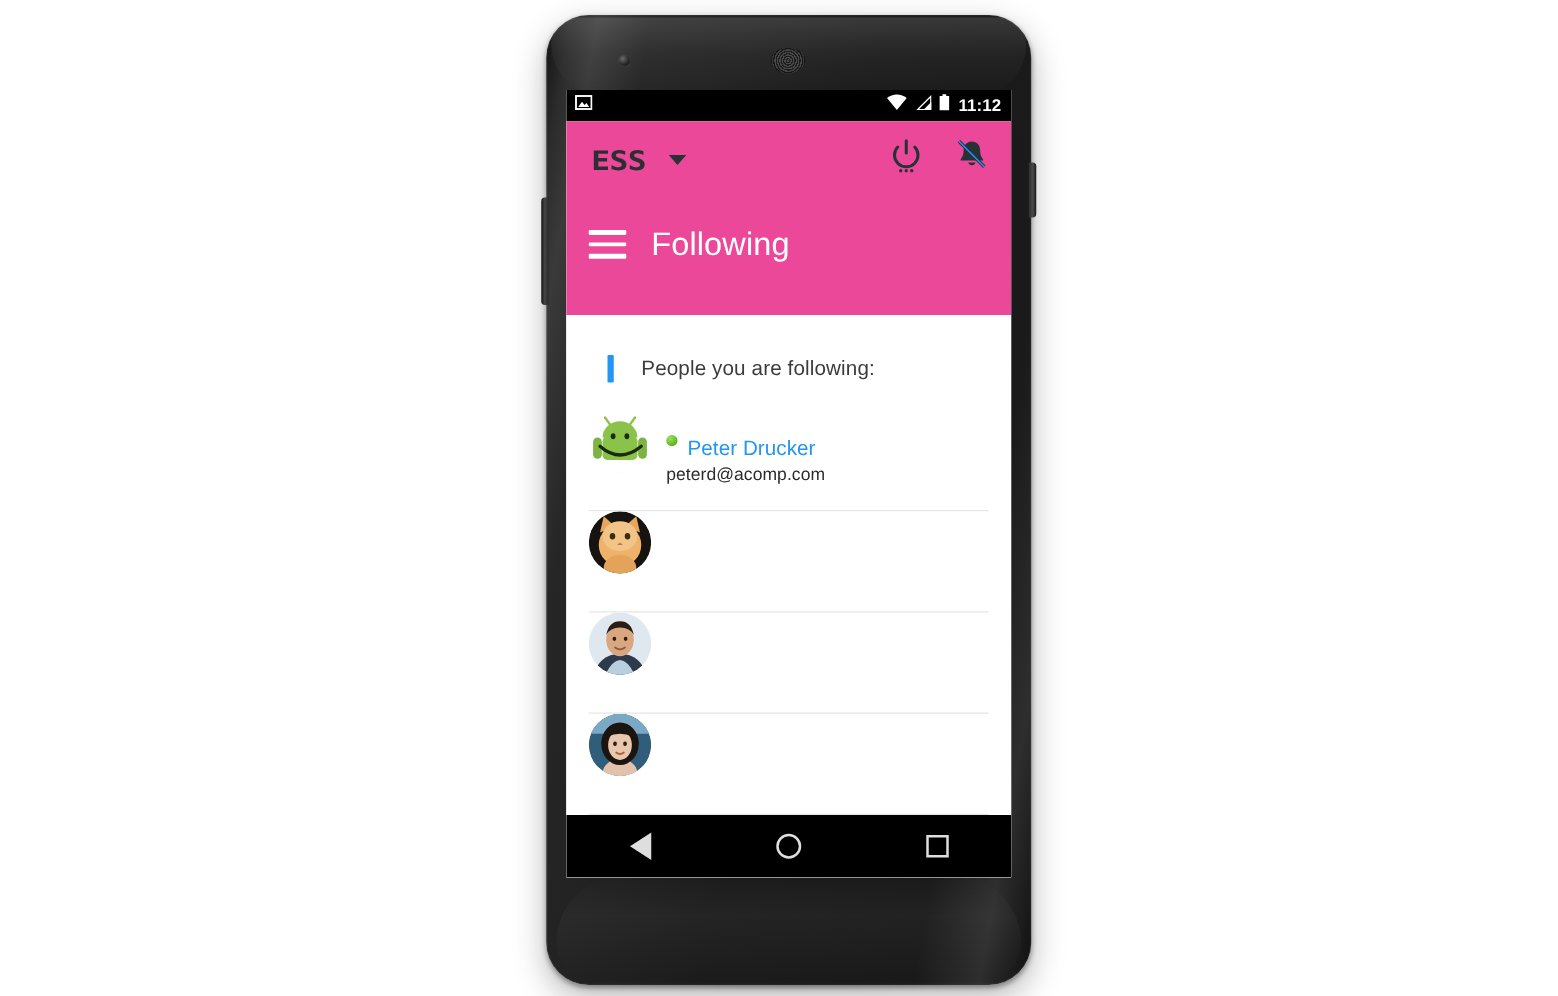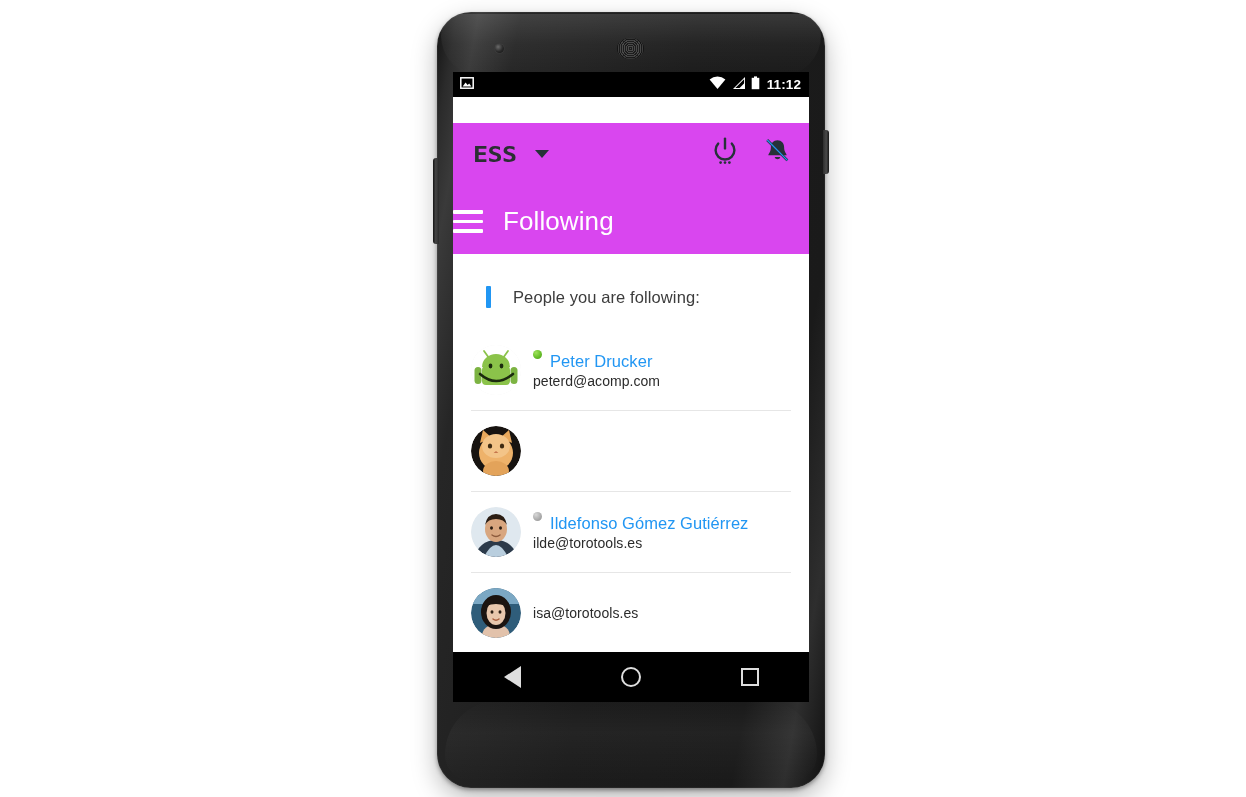--- a/index.html
+++ b/index.html
@@ -142,24 +142,23 @@
     color: #ffffff;
     font-size: 13.5px;
     font-weight: bold;
     letter-spacing: 0.1px;
     font-family: "Liberation Sans", sans-serif;
     margin-left: 2px;
   }
 
   
   .appbar {
-    background: #d946ef;
-    height: 131px;
+    background: #ec4899;
+    height: 155px;
     position: relative;
-    margin-top: 26px;
   }
   .appbar-top {
     height: 62px;
     display: flex;
     align-items: center;
     padding: 0 18px 0 20px;
     box-sizing: border-box;
   }
   .logo-ess {
     font-family: "DejaVu Sans Mono", monospace;
@@ -181,20 +180,21 @@
   .appbar-actions {
     margin-left: auto;
     display: flex;
     align-items: center;
     gap: 26px;
   }
   .appbar-bottom {
     height: 73px;
     display: flex;
     align-items: center;
+    padding-left: 18px;
     box-sizing: border-box;
   }
   .hamburger {
     width: 30px;
     display: flex;
     flex-direction: column;
     gap: 6px;
     cursor: pointer;
   }
   .hamburger span {
@@ -235,21 +235,20 @@
     color: #3c3c3c;
     letter-spacing: 0.1px;
   }
 
   .people-list {
     margin-top: 22px;
     padding: 0 18px;
   }
   .person-row {
     display: flex;
-    align-items: center;
     height: 80px;
     border-bottom: 1px solid #e6e6e6;
     cursor: pointer;
   }
   .avatar {
     width: 50px;
     height: 50px;
     border-radius: 50%;
     flex: 0 0 50px;
     overflow: hidden;
@@ -502,27 +501,20 @@
                 <ellipse cx="25" cy="50" rx="20" ry="17" fill="#2c3a4a"></ellipse>
                 <path d="M13 50 q6 -12 12 -12 q6 0 12 12 z" fill="#b9cede"></path>
                 <ellipse cx="25" cy="22" rx="11" ry="13" fill="#d8a67f"></ellipse>
                 <path d="M14 18 q2 -11 11 -11 q9 0 11 11 q-3 -6 -11 -6 q-8 0 -11 6 z" fill="#2a1d13"></path>
                 <ellipse cx="20.5" cy="21" rx="1.5" ry="1.7" fill="#2a1d13"></ellipse>
                 <ellipse cx="29.5" cy="21" rx="1.5" ry="1.7" fill="#2a1d13"></ellipse>
                 <path d="M21 28 q4 3 8 0" fill="none" stroke="#8c5a3c" stroke-width="1.4" stroke-linecap="round"></path>
               </g>
             </svg>
           </div>
-          <div class="person-info">
-            <div class="person-name-row">
-              <span class="presence offline"></span>
-              <span class="person-name">Ildefonso Gómez Gutiérrez</span>
-            </div>
-            <div class="person-email">ilde@torotools.es</div>
-          </div>
         </div>
 
         <div class="person-row">
           <div class="avatar">
             <svg width="50" height="50" viewBox="0 0 50 50">
               <defs>
                   <clipPath id="cc3">
                     <circle cx="25" cy="25" r="25"></circle>
                   </clipPath>
                 </defs>
@@ -533,21 +525,20 @@
                 <ellipse cx="25" cy="24" rx="15" ry="17" fill="#1b1410"></ellipse>
                 <ellipse cx="25" cy="25" rx="9.5" ry="12" fill="#e8c7ac"></ellipse>
                 <path d="M10 24 q3 -16 15 -16 q12 0 15 16 q-4 -8 -15 -8 q-11 0 -15 8 z" fill="#1b1410"></path>
                 <ellipse cx="21" cy="24" rx="1.5" ry="1.8" fill="#2a1d13"></ellipse>
                 <ellipse cx="29" cy="24" rx="1.5" ry="1.8" fill="#2a1d13"></ellipse>
                 <path d="M22 31 q3 2.5 6 0" fill="none" stroke="#a8603f" stroke-width="1.5" stroke-linecap="round"></path>
               </g>
             </svg>
           </div>
           <div class="person-info">
-            <div class="person-email">isa@torotools.es</div>
           </div>
         </div>
 
       </div>
 
       <div class="pager">
         <div class="pager-btn">‹</div>
         <div class="pager-btn">›</div>
         <div class="pager-label">Page 1 / 1</div>
       </div>

